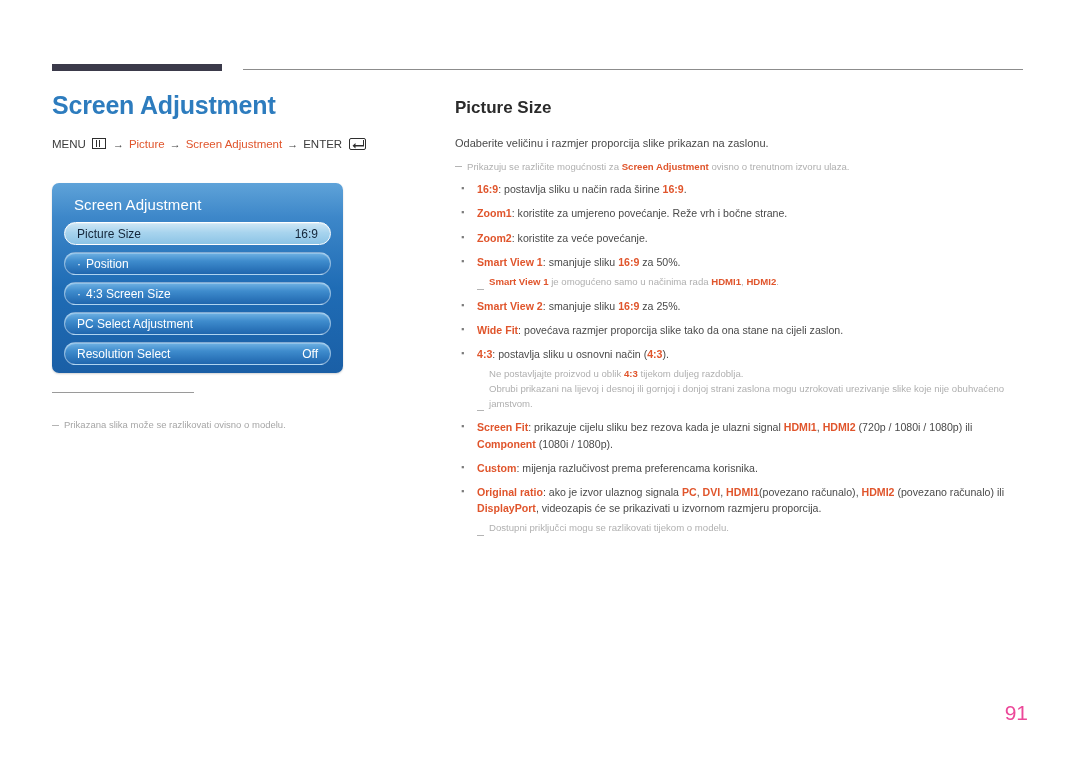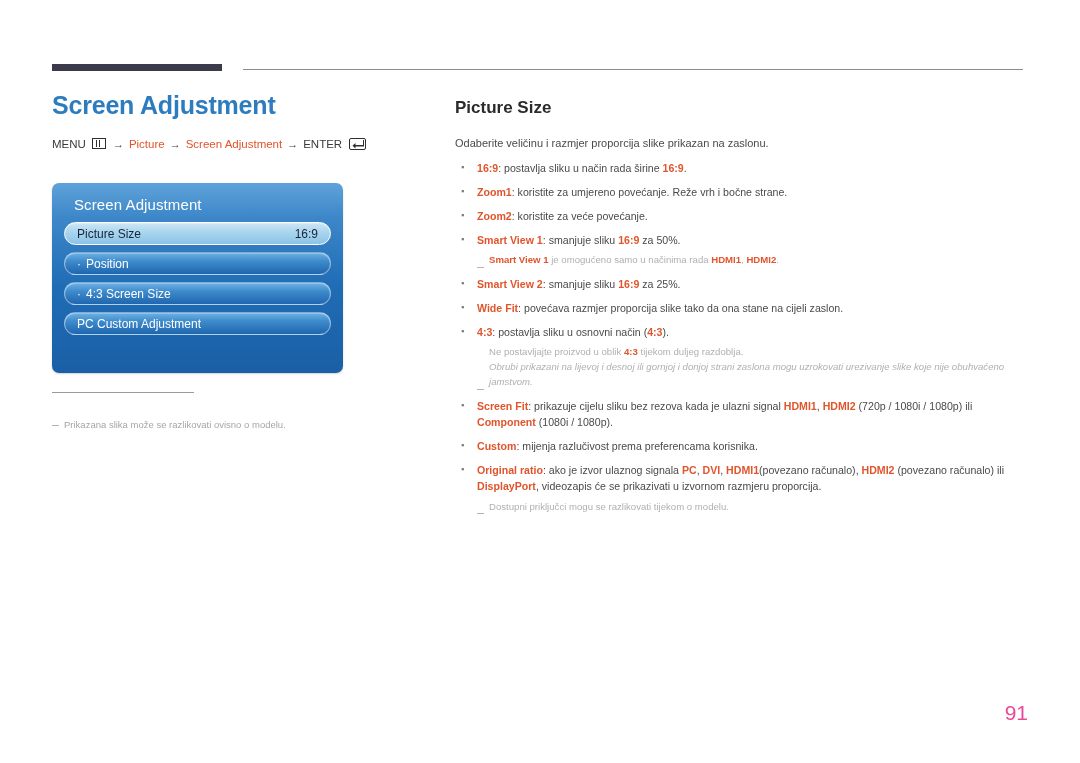--- a/index.html
+++ b/index.html
@@ -162,21 +162,21 @@
   li.bullet b, .txt b { color: #e0552c; font-weight: bold; }
 
   .sub-note {
     font-size: 9.6px; color: #b0b0b0;
     line-height: 1.55;
     display: flex; gap: 5px; align-items: flex-end;
     margin: -3px 0 8px 22px;
   }
   .sub-note b { color: #e0552c; font-weight: bold; }
   .sub-note .body { flex: 1 1 auto; }
-  .sub-note .cont { display: block; padding-left: 0; font-style: italic; }
+  .sub-note .cont { display: block; padding-left: 0; }
 
   
   .page-num {
     position: absolute; right: 52px; bottom: 38px;
     font-size: 21px; color: #ec4899;
   }
 </style>
 </head>
 <body>
 
@@ -221,38 +221,48 @@
     <span class="val"></span>
   </div>
 
   <div class="osd-row">
     <span class="dot">·</span>
     <span class="lbl">4:3 Screen Size</span>
     <span class="val"></span>
   </div>
 
   <div class="osd-row">
-    <span class="lbl">PC Custom Adjustment</span>
+    <span class="lbl">PC Select Adjustment</span>
     <span class="val"></span>
   </div>
 
+  <div class="osd-row">
+    <span class="lbl">Resolution Select</span>
+    <span class="val">Off</span>
+  </div>
 </div>
 
 <div class="left-note-rule"></div>
 <div class="left-note">
   <span class="note-dash"></span>
   <span>Prikazana slika može se razlikovati ovisno o modelu.</span>
 </div>
 
 <div class="right-col">
 
   <h2 class="sec-title">Picture Size</h2>
 
   <p class="intro">Odaberite veličinu i razmjer proporcija slike prikazan na zaslonu.</p>
 
+  <div class="note">
+    <span class="note-dash"></span>
+    <span class="body">
+      <span>Prikazuju se različite mogućnosti za </span><b>Screen Adjustment</b><span> ovisno o trenutnom izvoru ulaza.</span>
+    </span>
+  </div>
 
   <ul class="bullets">
 
     <li class="bullet">
       <span class="mark">▪</span>
       <span class="txt"><b>16:9</b><span>: postavlja sliku u način rada širine </span><b>16:9</b><span>.</span></span>
     </li>
 
     <li class="bullet">
       <span class="mark">▪</span>

